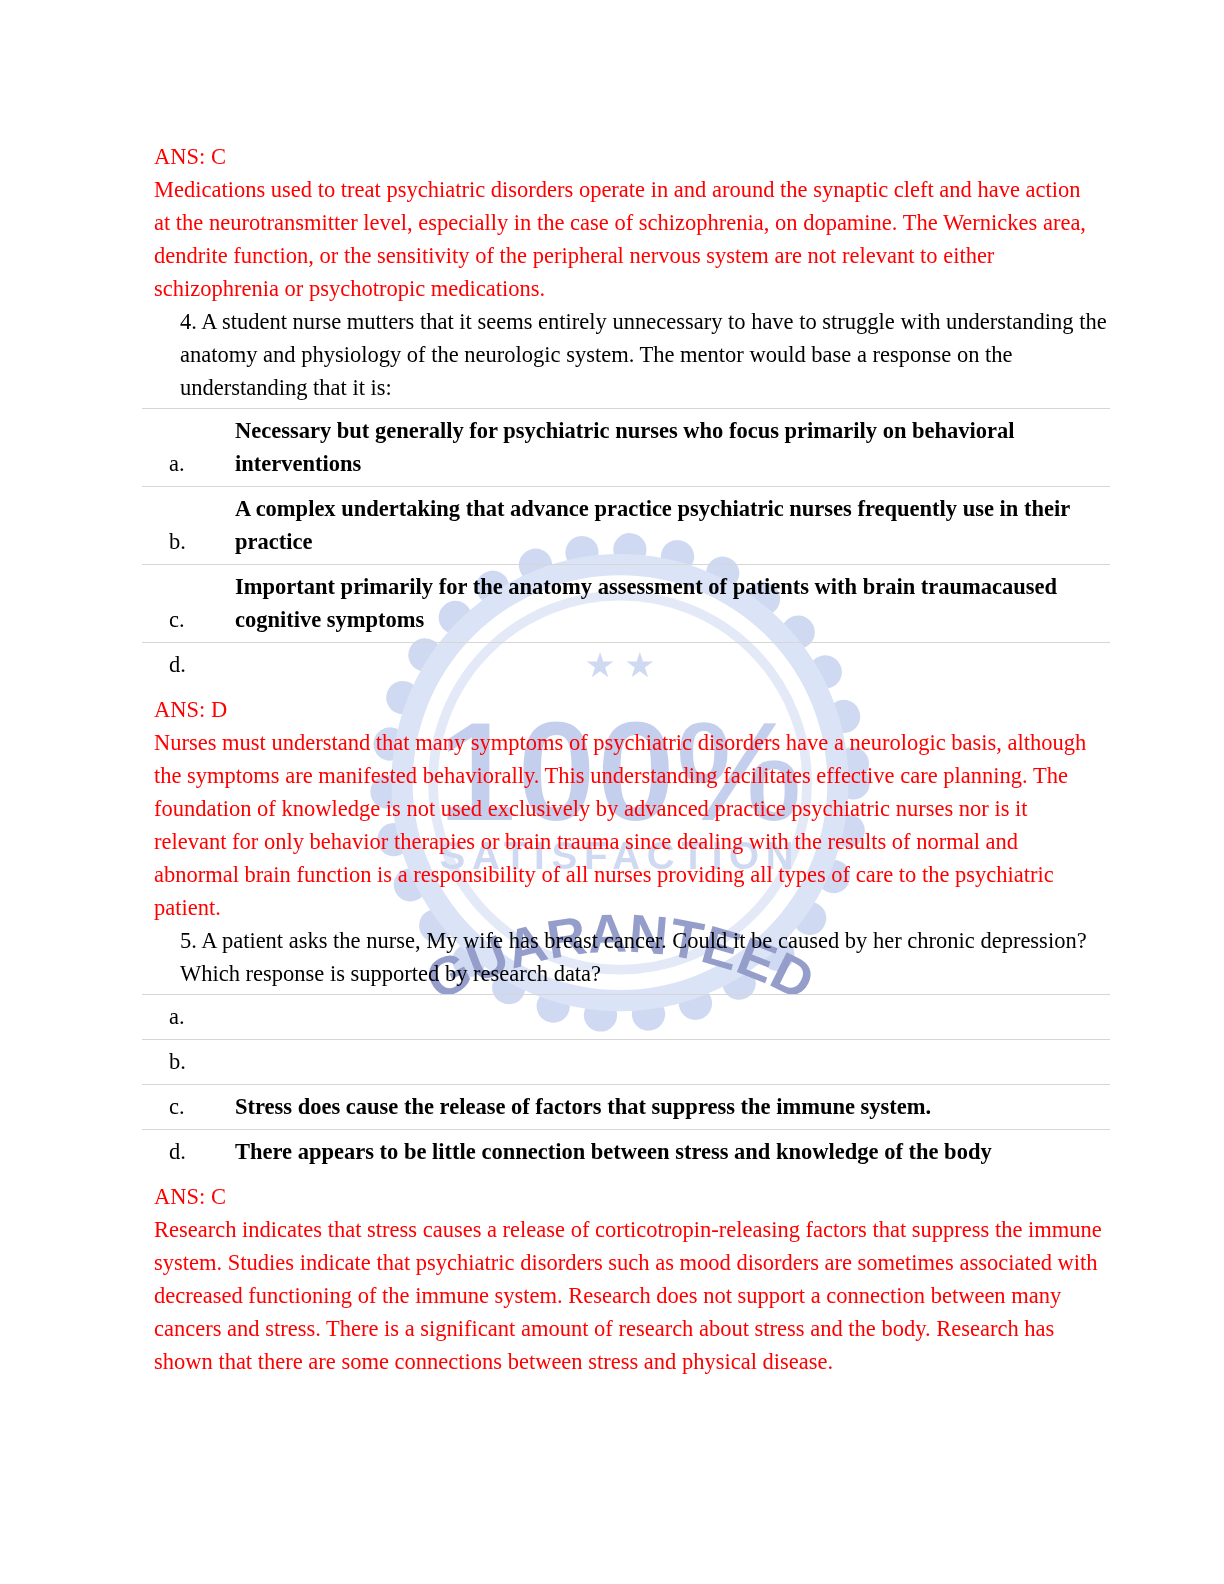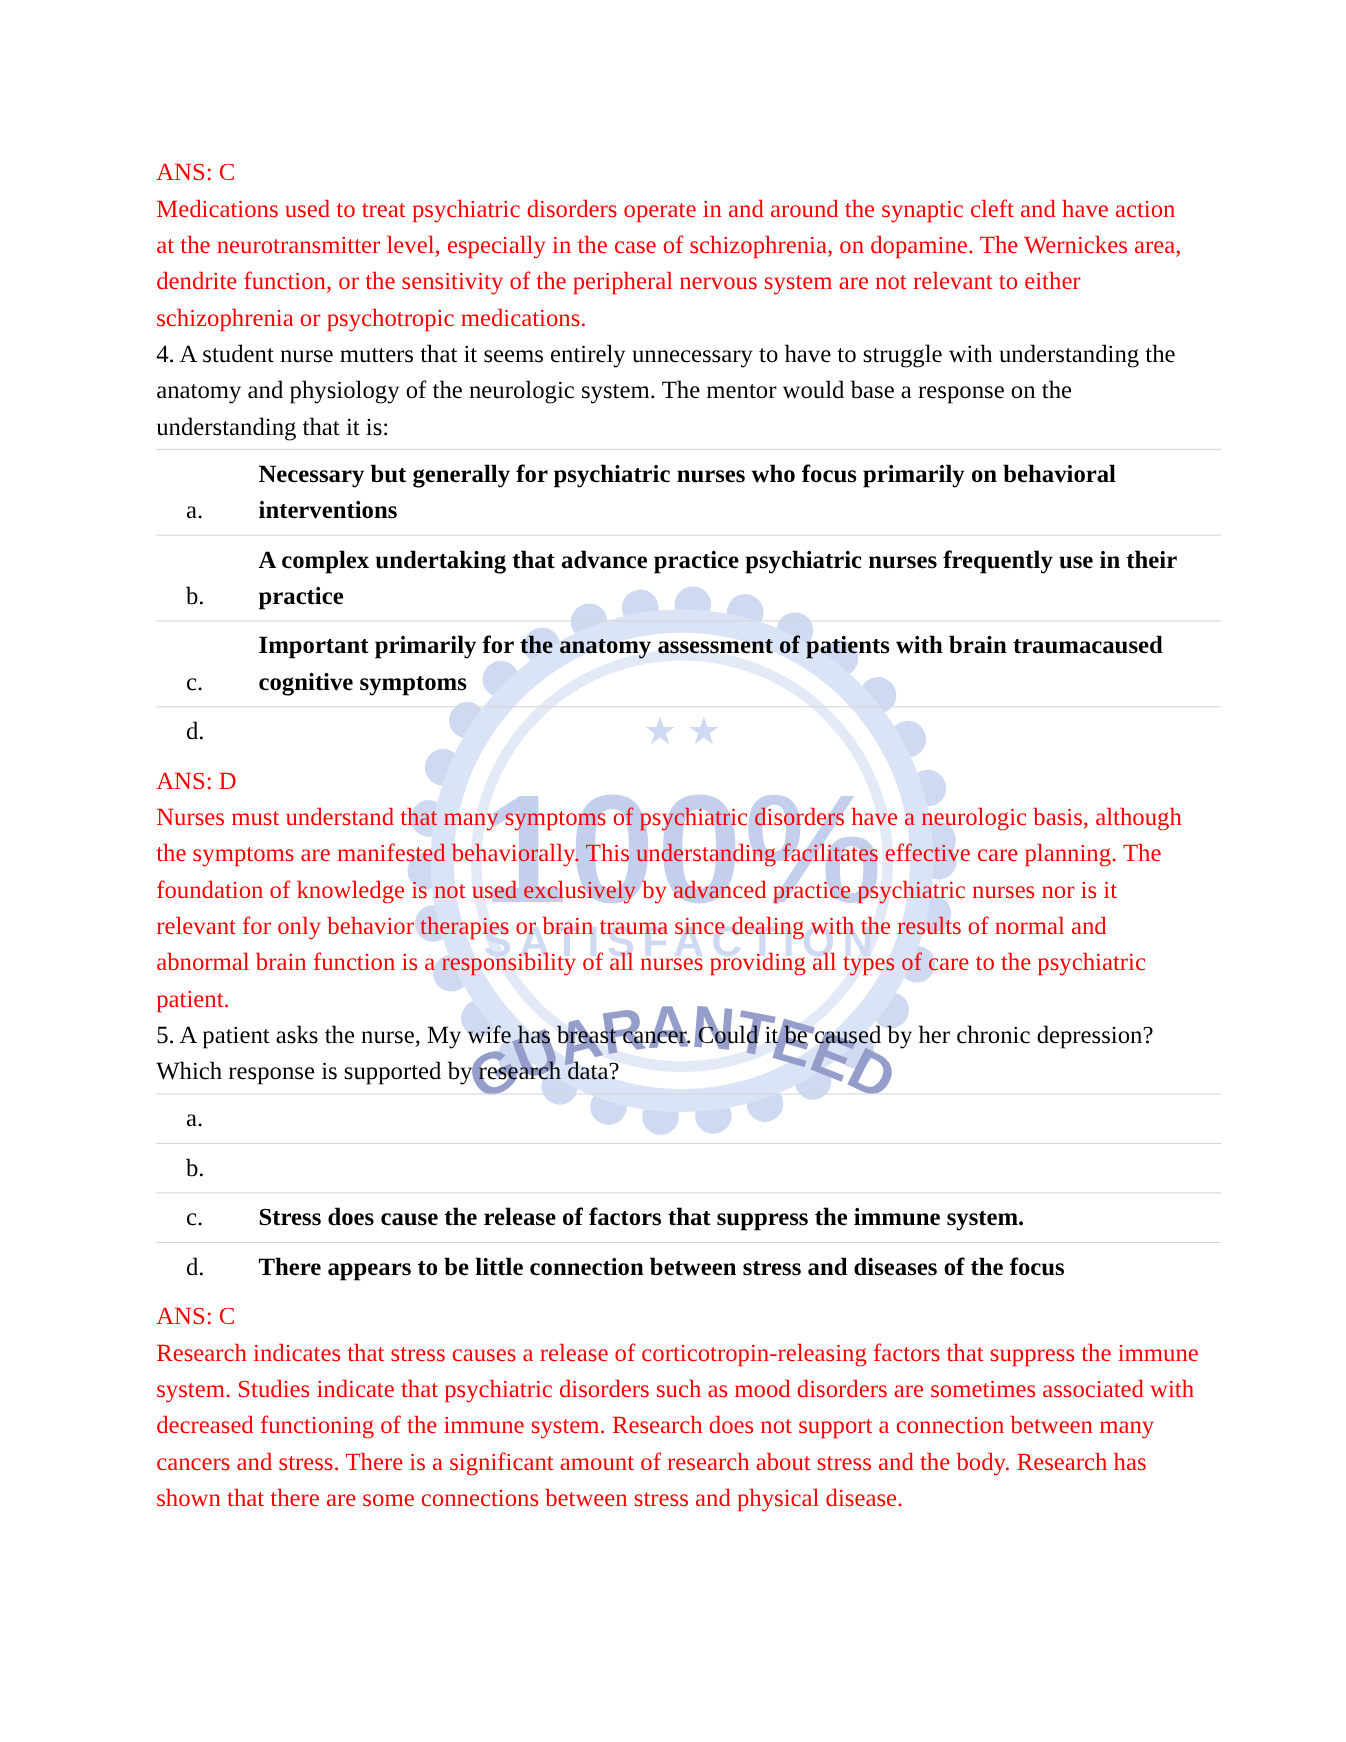--- a/index.html
+++ b/index.html
@@ -29,22 +29,22 @@
   .page {
     position: relative;
     z-index: 2;
     padding: 140px 110px 0 142px;
   }
   .para {
     font-size: 22.5px;
     line-height: 33px;
     max-width: 948px;
   }
-  .red { color: #fe0000; }
-  .black { color: #000000; }
+  .red { color: #fe0000; margin-left: 12px; }
+  .black { color: #000000; margin-left: 38px; }
 
   .options {
     width: 968px;
     margin: 4px 0 6px 0;
   }
   .option-row {
     display: flex;
     align-items: flex-end;
     border-top: 1px solid #d6d6d6;
     padding: 5px 0 6px 0;
@@ -120,20 +120,20 @@
     </div>
     <div class="option-row">
       <span class="option-letter">b.</span>
     </div>
     <div class="option-row">
       <span class="option-letter">c.</span>
       <span class="option-text">Stress does cause the release of factors that suppress the immune system.</span>
     </div>
     <div class="option-row">
       <span class="option-letter">d.</span>
-      <span class="option-text">There appears to be little connection between stress and diseases of the focus</span>
+      <span class="option-text">There appears to be little connection between stress and knowledge of the body</span>
     </div>
   </div>
 
   <p class="para red">ANS: C</p>
   <p class="para red">Research indicates that stress causes a release of corticotropin-releasing factors that suppress the immune system. Studies indicate that psychiatric disorders such as mood disorders are sometimes associated with decreased functioning of the immune system. Research does not support a connection between many cancers and stress. There is a significant amount of research about stress and the body. Research has shown that there are some connections between stress and physical disease.</p>
 
 </main>
 
 </body></html>

